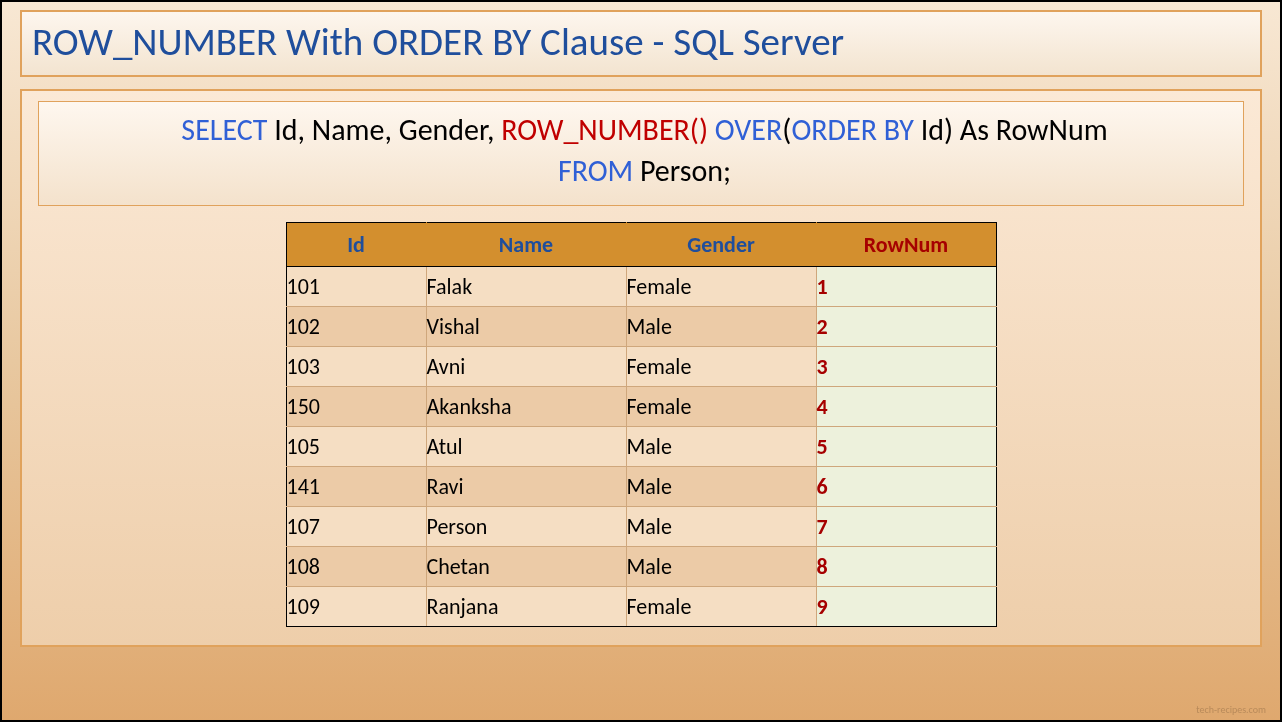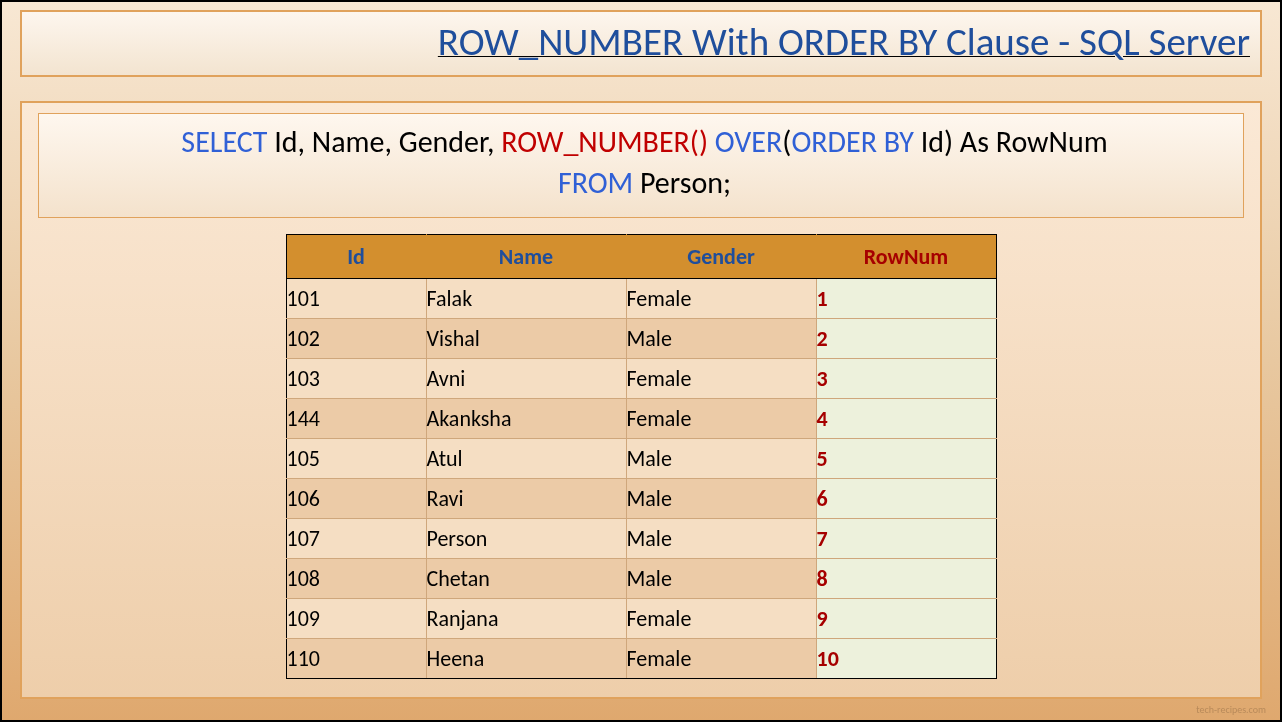--- a/index.html
+++ b/index.html
@@ -9,23 +9,22 @@
     background: linear-gradient(180deg, #f8e8d4 0%, #e8c8a0 50%, #dfa86e 100%);
     border: 2px solid #000;
     font-family: Calibri, Arial, sans-serif;
     padding: 8px 18px 8px 18px;
     position: relative;
   }
   .title-box {
     background: linear-gradient(180deg, #fdf6ee 0%, #f3e4d0 100%);
     border: 2px solid #e0a25c;
     padding: 6px 10px 10px 10px;
-    text-align: right;
-    margin-bottom: 24px;
-    text-decoration: underline;
+    text-align: left;
+    margin-bottom: 12px;
   }
   .title-box .t {
     color: #1f4e9c;
     font-size: 39px;
     font-weight: 500;
   }
   .content-box {
     background: linear-gradient(180deg, #fbe9d6 0%, #eeceaa 100%);
     border: 2px solid #e0a25c;
     padding: 10px 16px 18px 16px;
@@ -120,33 +119,33 @@
           <td class="gen-c">Male</td>
           <td class="rn-c">2</td>
         </tr>
         <tr class="odd">
           <td class="id-c">103</td>
           <td class="name-c">Avni</td>
           <td class="gen-c">Female</td>
           <td class="rn-c">3</td>
         </tr>
         <tr class="even">
-          <td class="id-c">144</td>
+          <td class="id-c">150</td>
           <td class="name-c">Akanksha</td>
           <td class="gen-c">Female</td>
           <td class="rn-c">4</td>
         </tr>
         <tr class="odd">
           <td class="id-c">105</td>
           <td class="name-c">Atul</td>
           <td class="gen-c">Male</td>
           <td class="rn-c">5</td>
         </tr>
         <tr class="even">
-          <td class="id-c">106</td>
+          <td class="id-c">141</td>
           <td class="name-c">Ravi</td>
           <td class="gen-c">Male</td>
           <td class="rn-c">6</td>
         </tr>
         <tr class="odd">
           <td class="id-c">107</td>
           <td class="name-c">Person</td>
           <td class="gen-c">Male</td>
           <td class="rn-c">7</td>
         </tr>
@@ -155,24 +154,18 @@
           <td class="name-c">Chetan</td>
           <td class="gen-c">Male</td>
           <td class="rn-c">8</td>
         </tr>
         <tr class="odd">
           <td class="id-c">109</td>
           <td class="name-c">Ranjana</td>
           <td class="gen-c">Female</td>
           <td class="rn-c">9</td>
         </tr>
-        <tr class="even">
-          <td class="id-c">110</td>
-          <td class="name-c">Heena</td>
-          <td class="gen-c">Female</td>
-          <td class="rn-c">10</td>
-        </tr>
       </tbody>
   </table>
 
 </div>
 
 <div class="watermark">tech-recipes.com</div>
 
 </body></html>

